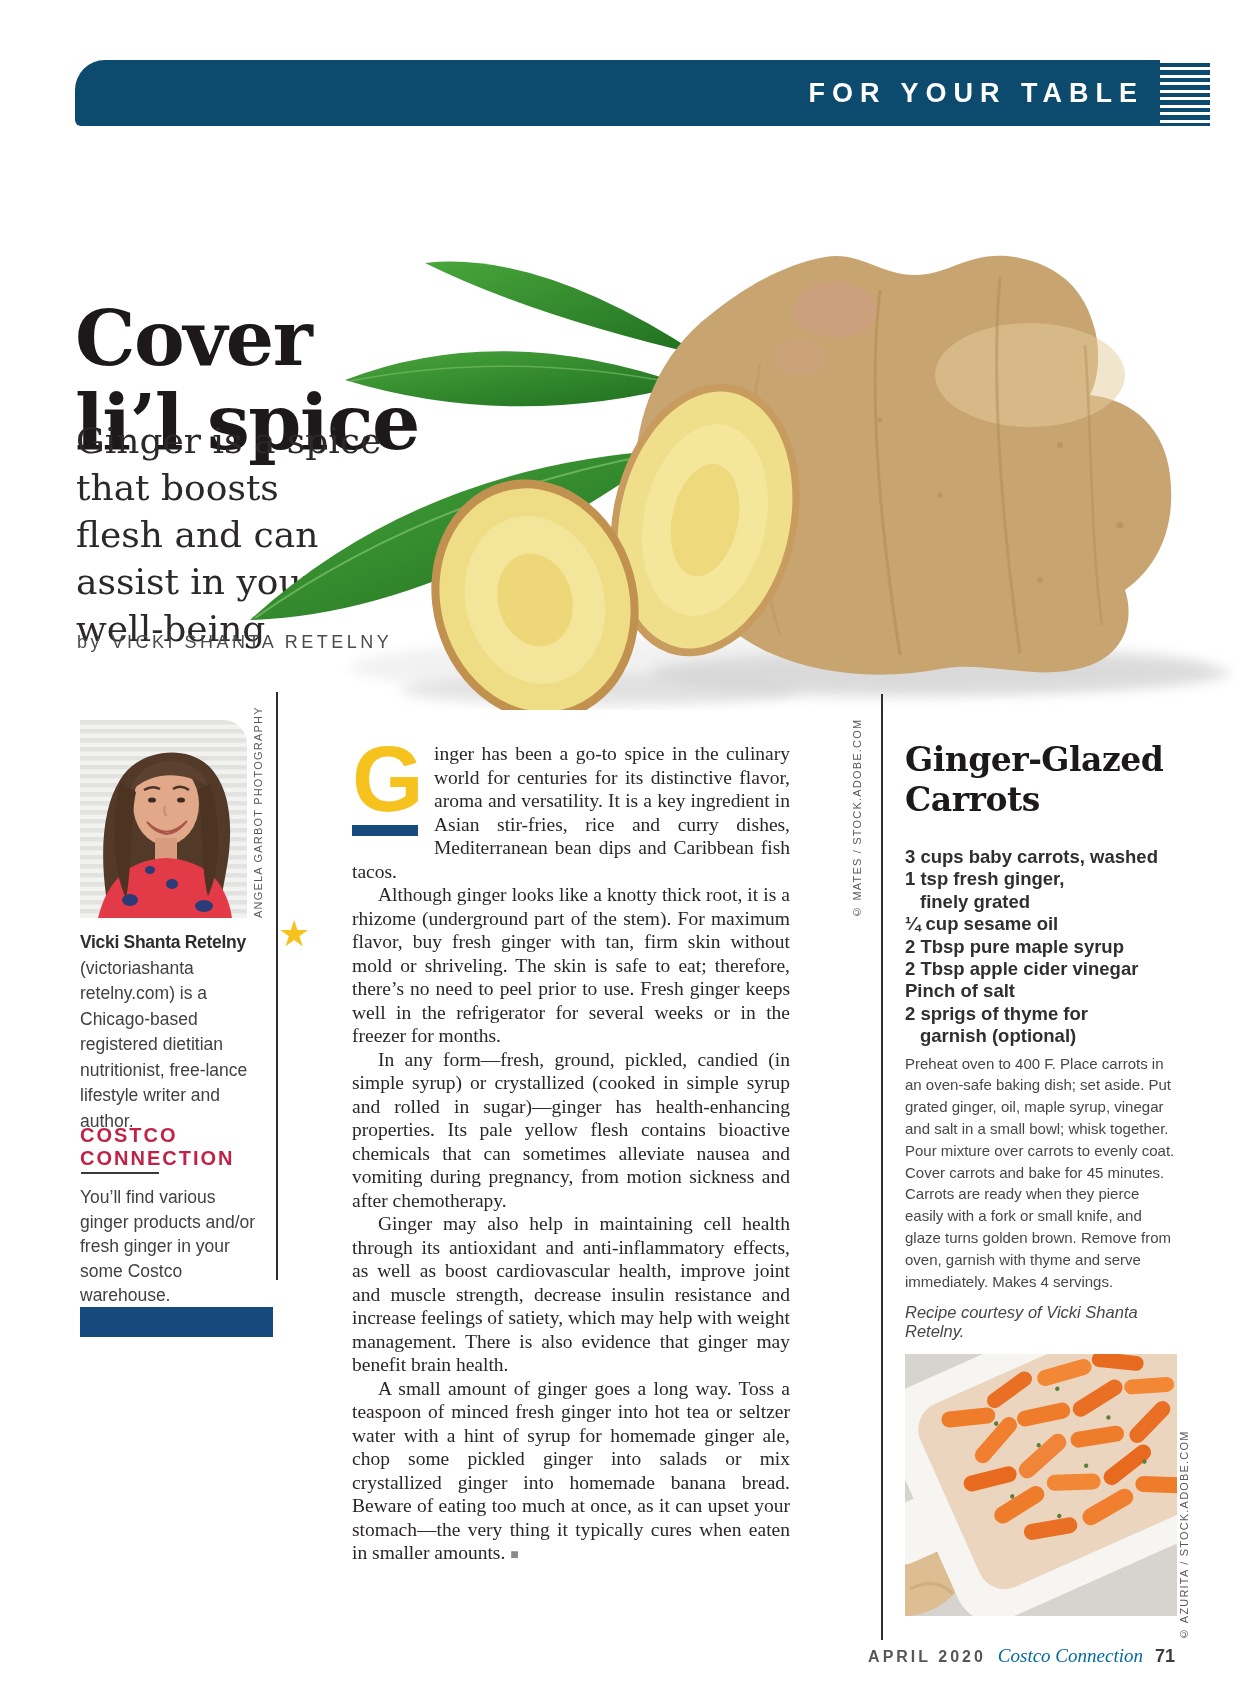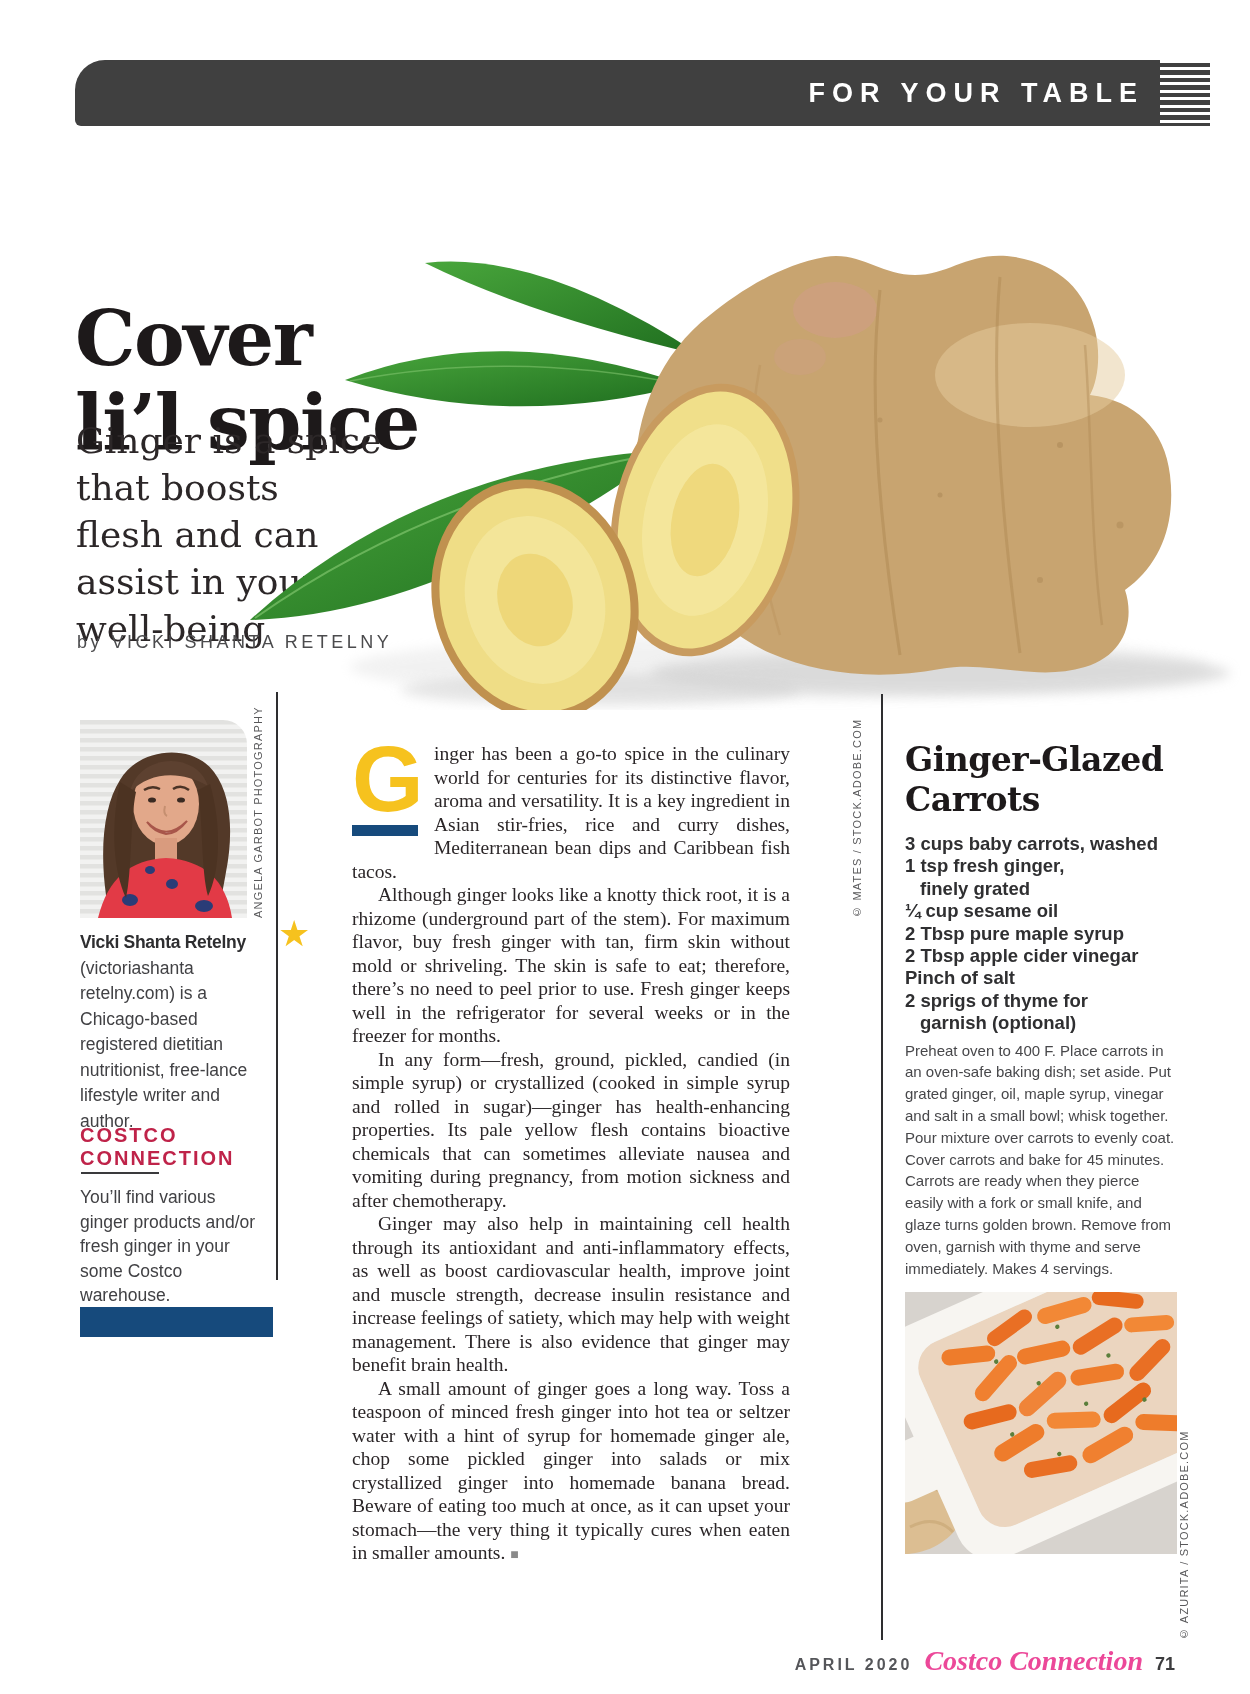--- a/index.html
+++ b/index.html
@@ -1,20 +1,20 @@
 <!DOCTYPE html>
 <html><head>
 <meta charset="utf-8">
 <style>
   html,body{margin:0;padding:0;background:#fff;}
   .page{position:relative;width:1250px;height:1694px;background:#ffffff;overflow:hidden;
         font-family:"Liberation Sans",sans-serif;}
 
   
-  .band{position:absolute;left:75px;top:60px;width:1135px;height:66px;background:#404040;
+  .band{position:absolute;left:75px;top:60px;width:1135px;height:66px;background:#0c4a6e;
         border-radius:30px 0 0 6px;}
   .band-label{position:absolute;right:66px;top:50%;transform:translateY(-50%);
         font-weight:700;font-size:27px;letter-spacing:7px;color:#ffffff;}
   .band-stripes{position:absolute;right:0;top:0;width:50px;height:100%;
         background:repeating-linear-gradient(180deg,#ffffff 0 3px,rgba(255,255,255,0) 3px 7.5px);}
 
   
   .title{position:absolute;left:75px;top:246px;font-family:"DejaVu Serif",serif;font-weight:700;
         font-size:76px;line-height:84px;color:#1d191a;letter-spacing:-1.5px;}
   .subtitle{position:absolute;left:76px;top:417px;font-family:"DejaVu Serif",serif;
@@ -52,32 +52,32 @@
   .bp{margin:0;}
   .bp.ind{text-indent:26px;}
   .endmark{color:#8a8a8a;font-size:14px;}
 
   
   .rule-right{position:absolute;left:881px;top:694px;width:2px;height:946px;background:#2e2e30;}
   .credit-mates{position:absolute;left:851px;top:694px;height:224px;}
   .recipe{position:absolute;left:905px;top:740px;width:272px;}
   .recipe-title{font-family:"DejaVu Serif",serif;font-weight:700;font-size:33px;line-height:40px;
         color:#1d191a;letter-spacing:-0.5px;}
-  .ing-list{margin-top:13px;}
+  .ing-list{margin-top:26px;}
   .ing{font-weight:700;font-size:18.5px;line-height:22.4px;color:#2f2f31;}
   .ing.ind{padding-left:15px;}
   .instructions{margin-top:5px;font-size:15px;line-height:21.8px;color:#47474a;}
   .recipe-credit{margin-top:11px;font-style:italic;font-size:16.5px;color:#47474a;}
   .carrots-fig{margin-top:13px;width:272px;height:262px;}
   .credit-azurita{position:absolute;left:1178px;top:1400px;height:240px;}
 
   
   .footer{position:absolute;right:75px;top:1645px;display:flex;align-items:baseline;gap:12px;}
   .f-issue{font-weight:700;font-size:16px;letter-spacing:3px;color:#55565a;}
-  .f-mag{font-family:"Liberation Serif",serif;font-style:italic;font-weight:700;font-size:28px;color:#ec4899;}
+  .f-mag{font-family:"Liberation Serif",serif;font-style:italic;font-weight:400;font-size:19px;color:#0369a1;}
   .f-page{font-weight:700;font-size:18px;color:#3c3c3e;}
 </style>
 </head>
 <body>
 
 <div class="page">
 
   <div class="band">
     <span class="band-label">FOR YOUR TABLE</span>
     <div class="band-stripes"></div>
@@ -226,20 +226,21 @@
       <div class="ing">1 tsp fresh ginger,</div>
       <div class="ing ind">finely grated</div>
       <div class="ing">¼ cup sesame oil</div>
       <div class="ing">2 Tbsp pure maple syrup</div>
       <div class="ing">2 Tbsp apple cider vinegar</div>
       <div class="ing">Pinch of salt</div>
       <div class="ing">2 sprigs of thyme for</div>
       <div class="ing ind">garnish (optional)</div>
     </div>
     <div class="instructions">Preheat oven to 400 F. Place carrots in an oven-safe baking dish; set aside. Put grated ginger, oil, maple syrup, vinegar and salt in a small bowl; whisk together. Pour mixture over carrots to evenly coat. Cover carrots and bake for 45 minutes. Carrots are ready when they pierce easily with a fork or small knife, and glaze turns golden brown. Remove from oven, garnish with thyme and serve immediately. Makes 4 servings.</div>
+    <div class="recipe-credit">Recipe courtesy of Vicki Shanta Retelny.</div>
 
     <svg class="carrots-fig" viewBox="0 0 272 262" xmlns="http://www.w3.org/2000/svg">
       <rect width="272" height="262" fill="#D7D3CE"></rect>
       <path d="M 0,150 C 40,150 70,180 60,220 C 50,250 20,262 0,262 Z" fill="#DCBE92"></path>
       <path d="M 10,200 Q 40,190 55,215 M 5,235 Q 30,222 48,240" fill="none" stroke="#C9A878" stroke-width="3" opacity="0.7"></path>
       <g transform="rotate(-24 140 130)">
         <rect x="-30" y="90" width="80" height="58" rx="16" fill="#F7F5F1"></rect>
         <rect x="14" y="-14" width="346" height="252" rx="38" fill="#F7F5F1"></rect>
         <rect x="44" y="12" width="292" height="200" rx="28" fill="#EDEAE3"></rect>
         <clipPath id="dishclip">

